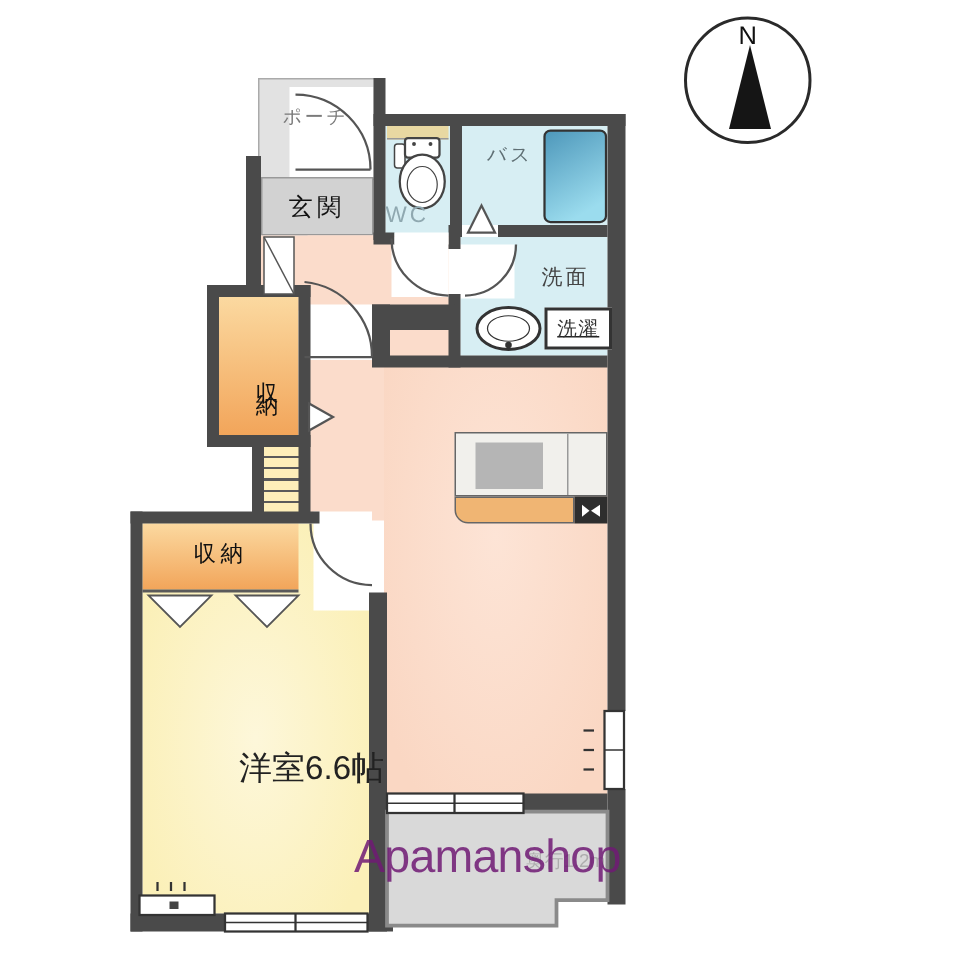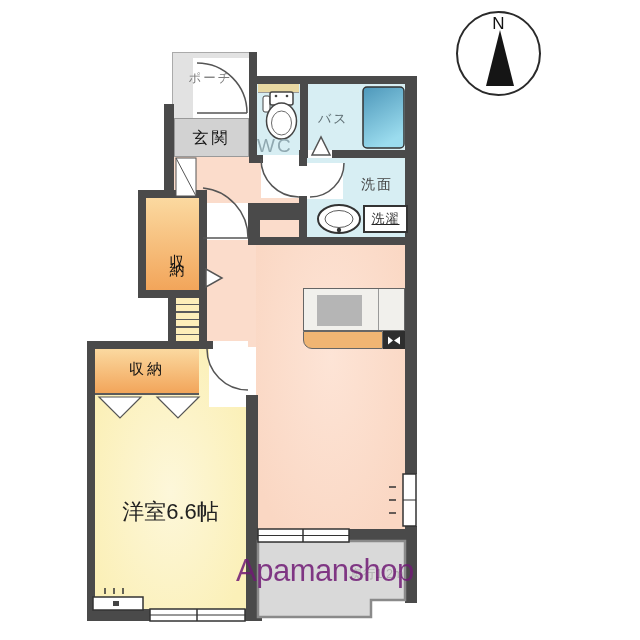--- a/index.html
+++ b/index.html
@@ -148,29 +148,29 @@
     </g>
     <g>
       <rect x="258" y="529" width="91" height="13" fill="#fff" stroke="#333" stroke-width="1.5"></rect>
       <line x1="258" y1="535.5" x2="349" y2="535.5" stroke="#333" stroke-width="1"></line>
       <line x1="303" y1="529" x2="303" y2="542" stroke="#333" stroke-width="1.5"></line>
     </g>
   </svg>
 
   <div class="lbl" style="left:172px;top:70px;width:77px;text-align:center;font-size:12.5px;color:#7a7a7a;letter-spacing:2px;">ポーチ</div>
   <div class="lbl" style="left:174px;top:128px;width:75px;text-align:center;font-size:16px;font-weight:400;letter-spacing:3px;color:#111;">玄関</div>
-  <div class="lbl" style="left:257px;top:135px;width:20px;text-align:center;font-size:19px;color:#8fa8b0;letter-spacing:2px;">WC</div>
-  <div class="lbl" style="left:318px;top:110px;width:44px;text-align:left;font-size:13px;color:#5f6f74;letter-spacing:2px;">バス</div>
+  <div class="lbl" style="left:257px;top:135px;width:20px;text-align:center;font-size:15px;color:#8fa8b0;letter-spacing:2px;">WC</div>
+  <div class="lbl" style="left:318px;top:94px;width:44px;text-align:center;font-size:13px;color:#5f6f74;letter-spacing:2px;">バス</div>
   <div class="lbl" style="left:352px;top:176px;width:50px;text-align:center;font-size:14px;color:#444;letter-spacing:2px;">洗面</div>
   <div class="lbl" style="left:363px;top:205px;width:45px;height:28px;background:#fff;border:2px solid #333;box-sizing:border-box;display:flex;align-items:center;justify-content:center;z-index:12;text-decoration:underline;">
     <span style="font-size:13px;color:#333;letter-spacing:1px;">洗濯</span>
   </div>
   <div class="lbl" style="left:158px;top:218px;width:28px;height:64px;writing-mode:vertical-rl;text-align:center;font-size:15px;letter-spacing:8px;color:#111;">収納</div>
   <div class="lbl" style="left:95px;top:360px;width:104px;text-align:center;font-size:15px;letter-spacing:3px;color:#111;">収納</div>
-  <div class="lbl" style="left:95px;top:497px;width:151px;text-align:center;font-size:22px;color:#222;">洋室6.6帖</div>
+  <div class="lbl" style="left:95px;top:497px;width:151px;text-align:right;font-size:22px;color:#222;padding-left:10px;">洋室6.6帖</div>
 
   <div class="lbl" style="left:262px;top:566px;width:142px;text-align:center;font-size:12.5px;color:#8a8a8a;opacity:0.55;z-index:31;margin-left:44px;">奥行1.2m</div>
   <div class="lbl" style="left:236px;top:553px;font-size:31px;color:#701a75;opacity:0.85;letter-spacing:-0.5px;z-index:40;">Apamanshop</div>
 
   <div class="abs" style="left:456px;top:11px;width:85px;height:85px;border:2px solid #2a2a2a;border-radius:50%;box-sizing:border-box;background:#fff;">
     <span style="position:absolute;top:1px;left:0;width:100%;text-align:center;font-size:17px;color:#111;">N</span>
     <div style="position:absolute;left:28px;top:17px;width:0;height:0;border-left:14px solid transparent;border-right:14px solid transparent;border-bottom:56px solid #151515;"></div>
   </div>
 
 </div>

